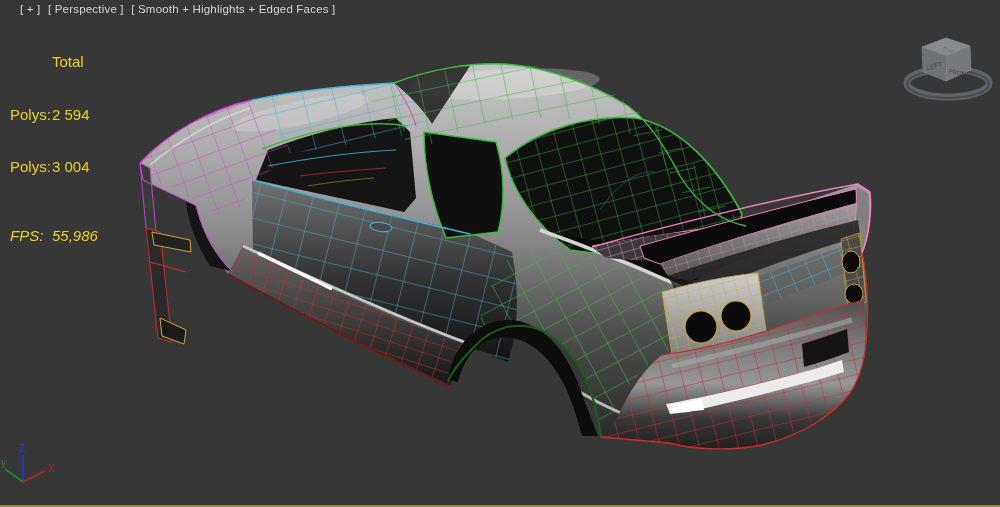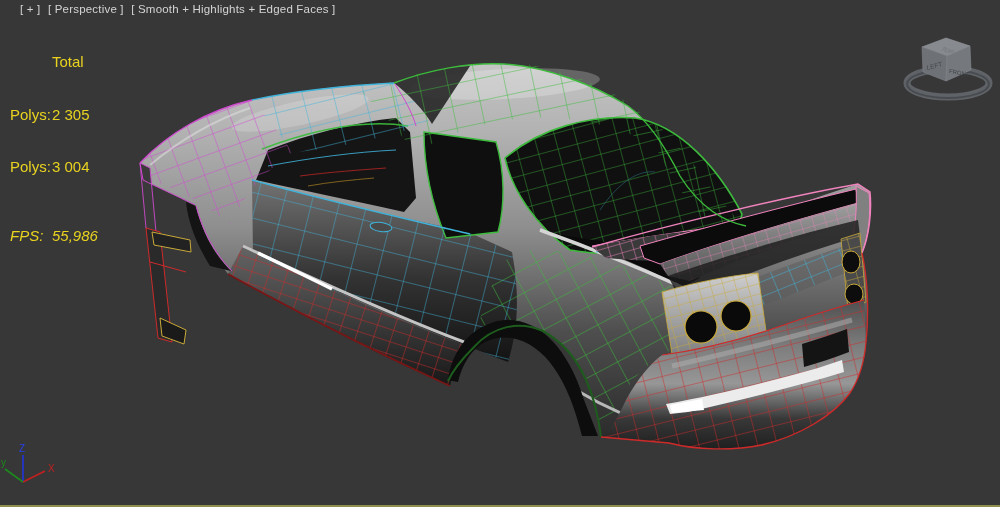--- a/index.html
+++ b/index.html
@@ -229,21 +229,21 @@
     <span>[ + ]</span>
     <span>[ Perspective ]</span>
     <span>[ Smooth + Highlights + Edged Faces ]</span>
   </div>
 
   <div class="stats">
     <div class="srow">
       <span class="slabel"></span><span>Total</span>
     </div>
     <div class="srow">
-      <span class="slabel">Polys:</span><span>2 305</span>
+      <span class="slabel">Polys:</span><span>2 594</span>
     </div>
     <div class="srow">
       <span class="slabel">Polys:</span><span>3 004</span>
     </div>
     <div class="srow fps">
       <span class="slabel">FPS:</span><span>55,986</span>
     </div>
   </div>
 
   <div class="active-border"></div>

